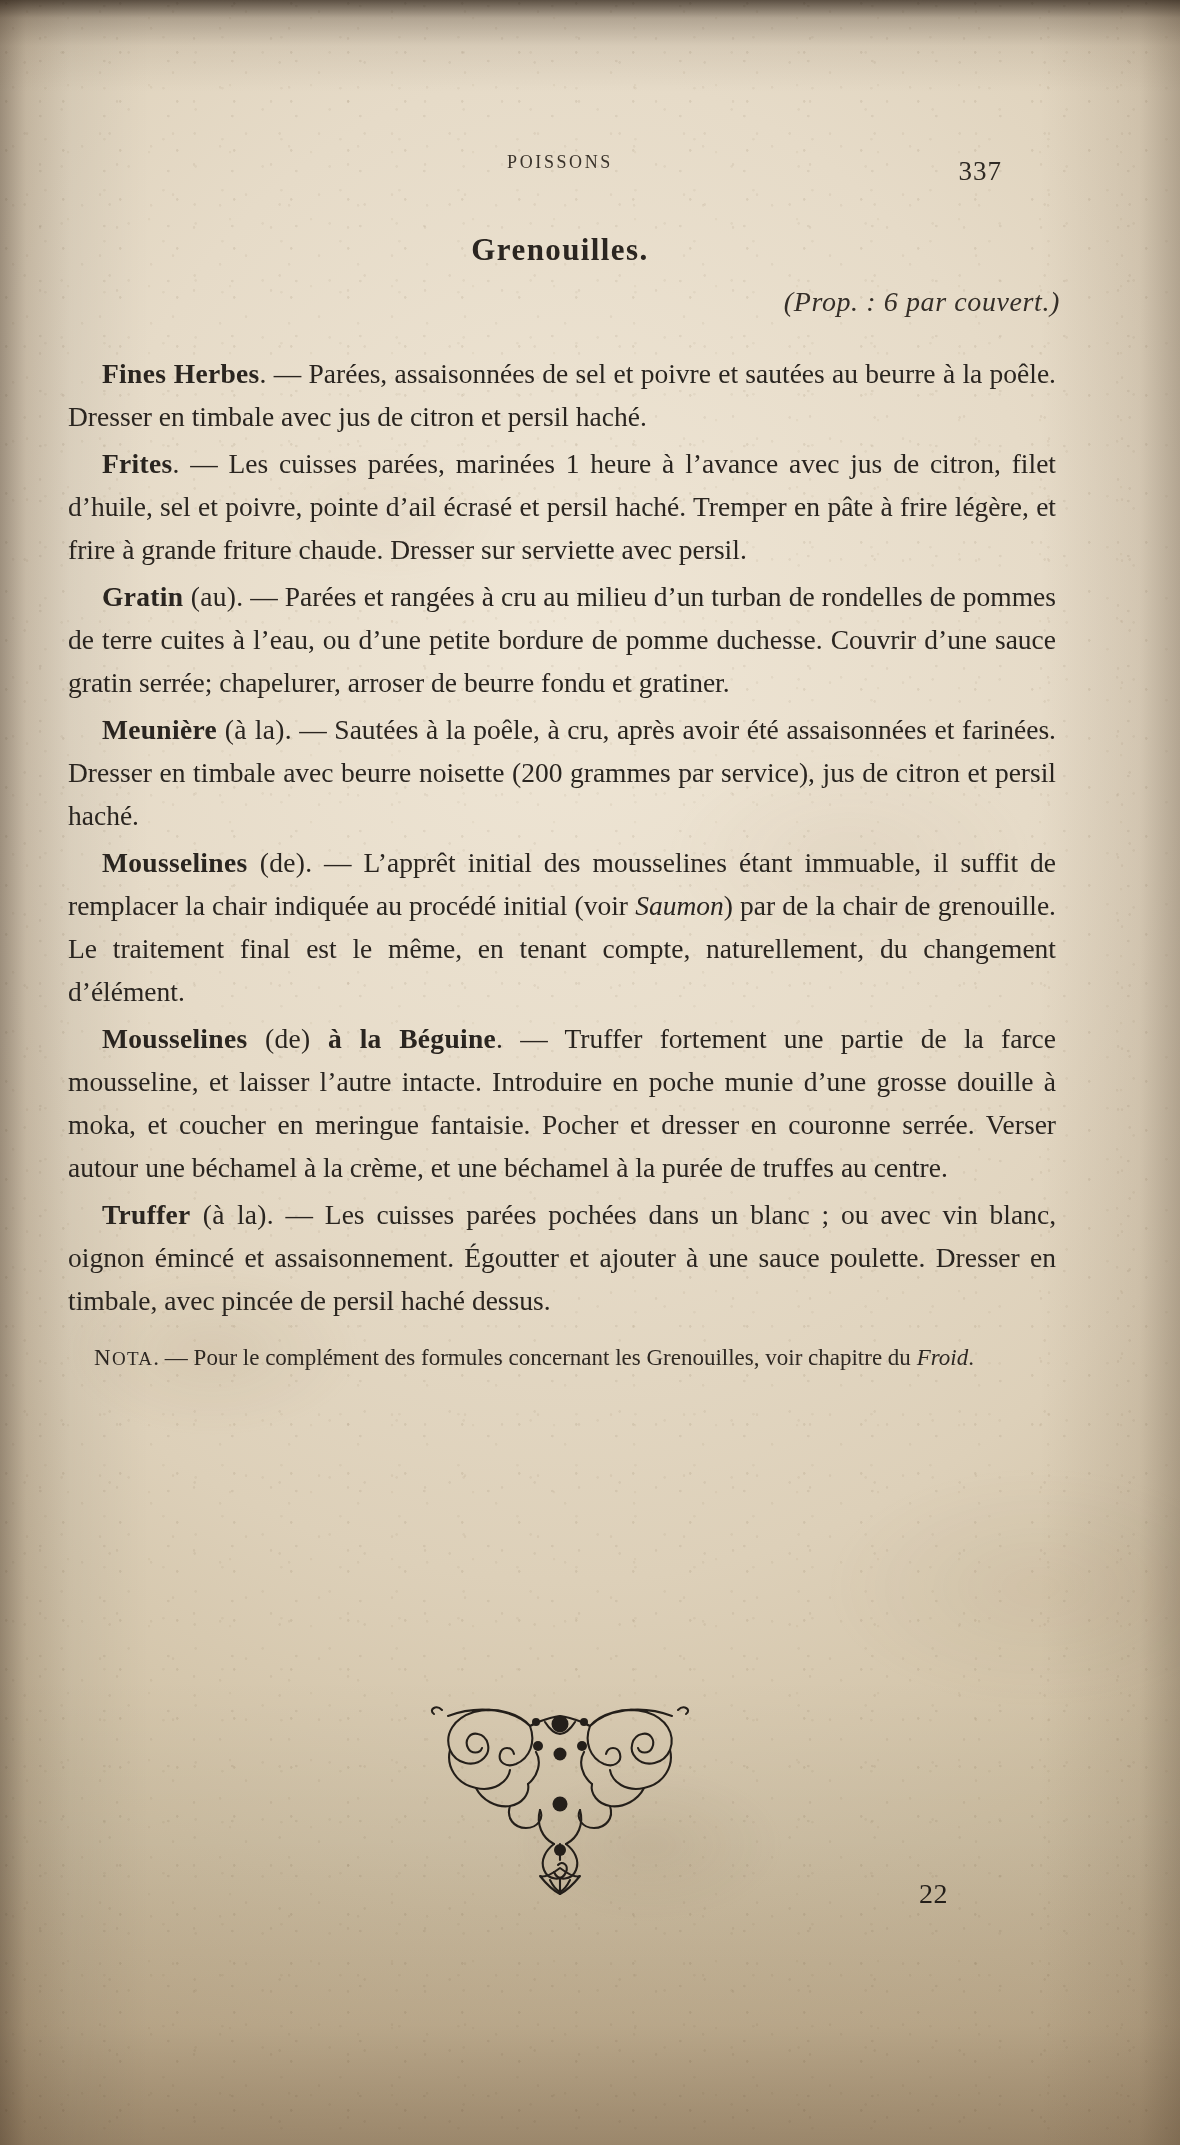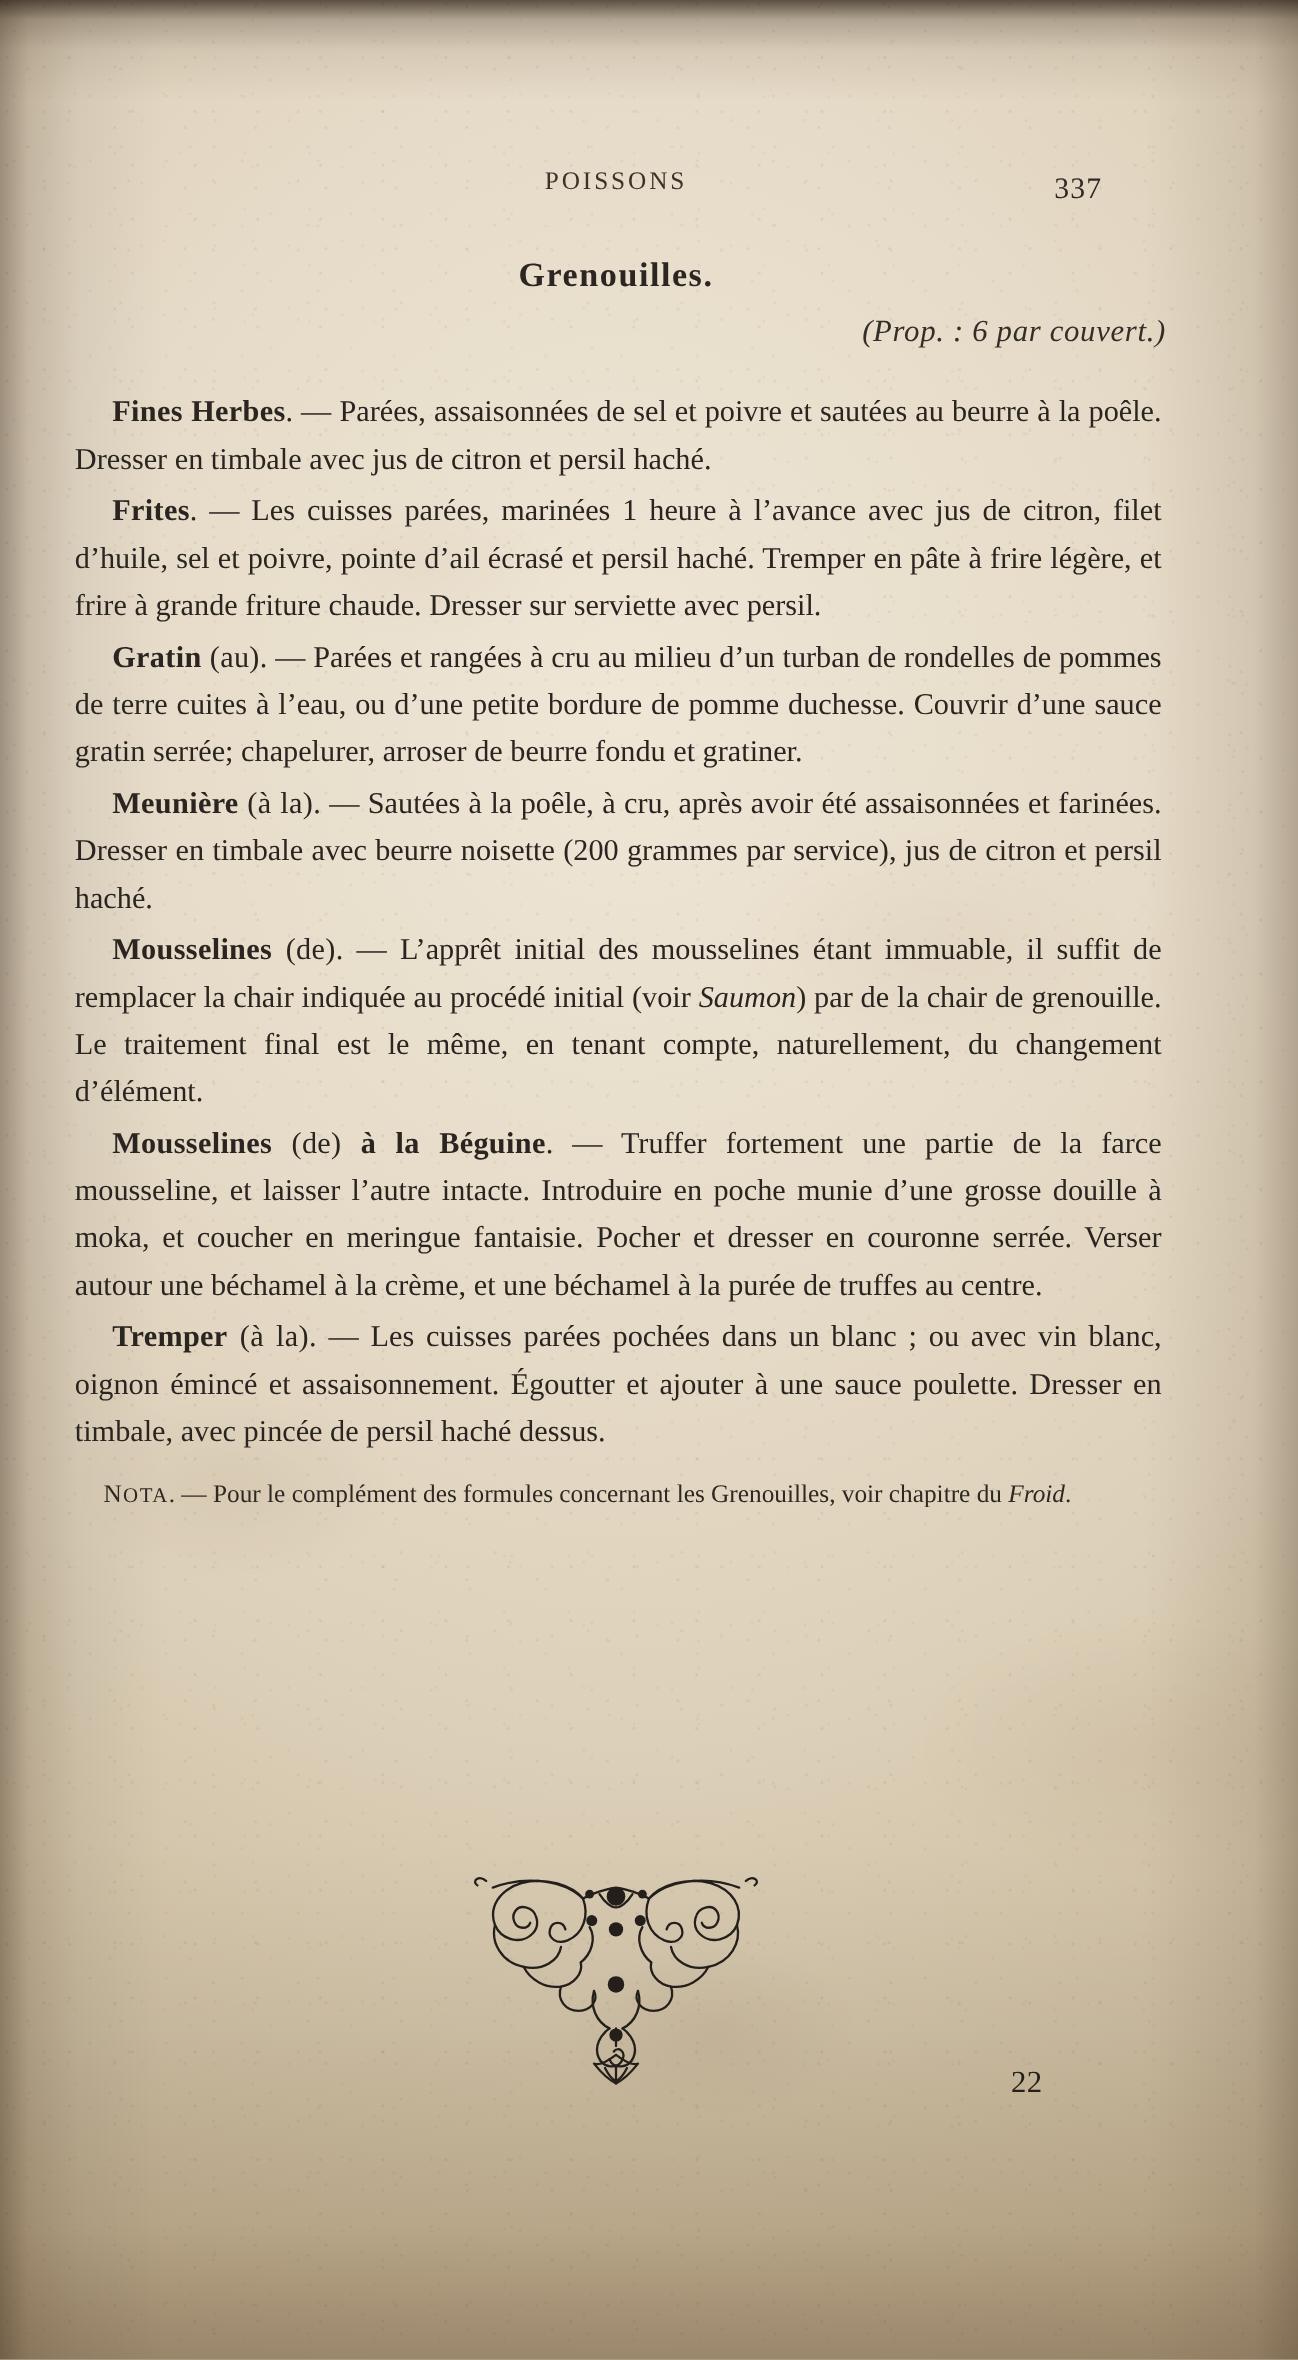--- a/index.html
+++ b/index.html
@@ -83,21 +83,21 @@
     left: 0;
     top: 152px;
     width: 1000px;
     height: 40px;
   }
   .runhead-title {
     position: absolute;
     left: 0;
     right: 0;
     text-align: center;
-    font-size: 23px;
+    font-size: 18px;
     letter-spacing: 2.6px;
     color: #3a332b;
     font-variant: normal;
   }
   .runhead-folio {
     position: absolute;
     right: 58px;
     top: 4px;
     font-size: 27px;
     letter-spacing: 1px;
@@ -234,21 +234,21 @@
 
       <p class="entry ink-soft">
         <span class="lead">Mousselines</span><span class="lead lead-reg"> (de)</span><span>. — </span><span><span>L’apprêt initial des mousselines étant immuable, il suffit de remplacer la chair indiquée au procédé initial (voir </span><i>Saumon</i><span>) par de la chair de grenouille. Le traitement final est le même, en tenant compte, naturellement, du changement d’élément.</span></span>
       </p>
 
       <p class="entry ink-soft">
         <span class="lead">Mousselines</span><span class="lead lead-reg"> (de)</span><span class="lead"> à la Béguine</span><span>. — </span><span>Truffer fortement une partie de la farce mousseline, et laisser l’autre intacte. Introduire en poche munie d’une grosse douille à moka, et coucher en meringue fantaisie. Pocher et dresser en couronne serrée. Verser autour une béchamel à la crème, et une béchamel à la purée de truffes au centre.</span>
       </p>
 
       <p class="entry ink-soft">
-        <span class="lead">Tremper</span><span class="lead lead-reg"> (à la)</span><span>. — </span><span>Les cuisses parées pochées dans un blanc ; ou avec vin blanc, oignon émincé et assaisonnement. Égoutter et ajouter à une sauce poulette. Dresser en timbale, avec pincée de persil haché dessus.</span>
+        <span class="lead">Truffer</span><span class="lead lead-reg"> (à la)</span><span>. — </span><span>Les cuisses parées pochées dans un blanc ; ou avec vin blanc, oignon émincé et assaisonnement. Égoutter et ajouter à une sauce poulette. Dresser en timbale, avec pincée de persil haché dessus.</span>
       </p>
 
       <p class="nota ink-soft">
         <span class="sc"><span style="font-size: 23px;">N</span><span>OTA</span></span><span>. — </span><span><span>Pour le complément des formules concernant les Grenouilles, voir chapitre du </span><i>Froid</i><span>.</span></span>
       </p>
 
     </div>
 
     <div id="ornament">
       <svg viewBox="0 0 300 205" xmlns="http://www.w3.org/2000/svg" fill="none" stroke="#241f1a" stroke-width="2.1" stroke-linecap="round" stroke-linejoin="round">

